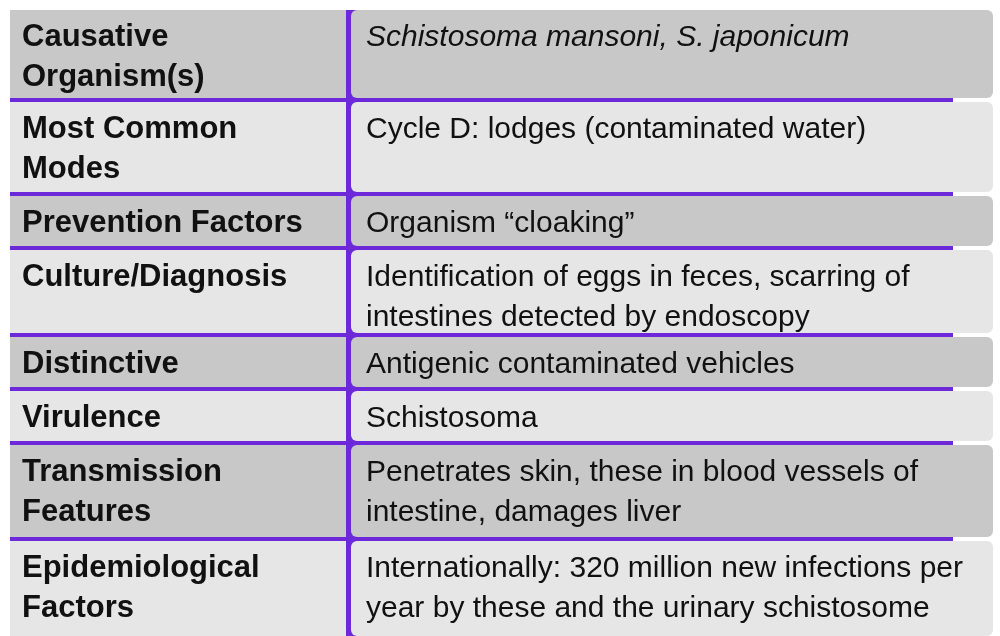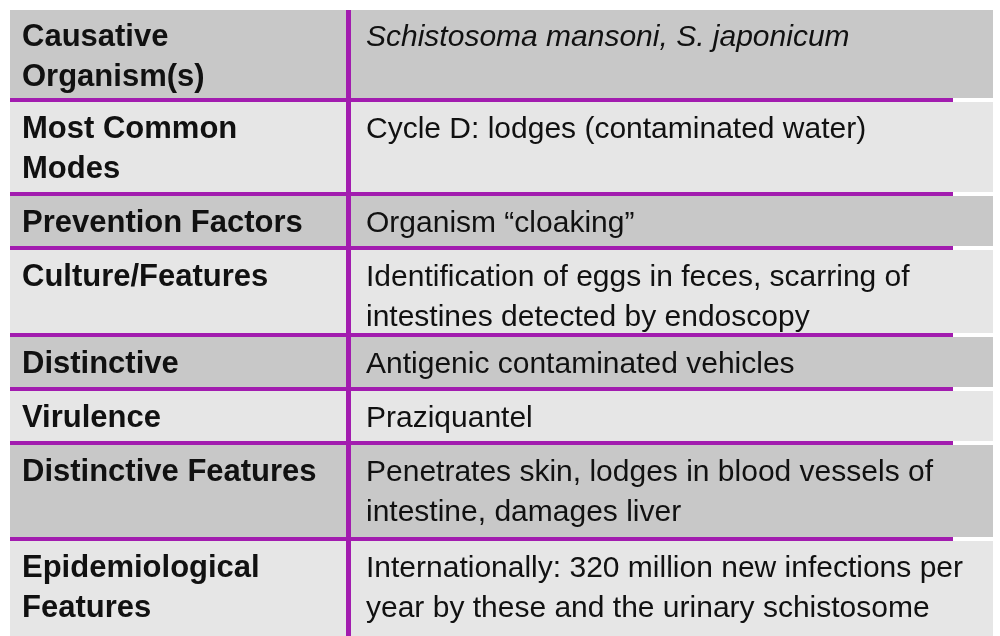--- a/index.html
+++ b/index.html
@@ -17,37 +17,38 @@
   .info-table {
     position: absolute;
     left: 10px;
     top: 10px;
     width: 943px;
     display: grid;
     grid-template-columns: 336px 642px;
     grid-template-rows: 88px 90px 50px 83px 50px 50px 92px 95px;
     column-gap: 5px;
     row-gap: 4px;
-    background: #a21caf;
+    background: #6d28d9;
   }
   .t-row { display: contents; }
   .cell {
     box-sizing: border-box;
     white-space: pre-line;
     font-size: 30px;
     line-height: 40px;
     overflow: hidden;
   }
   .cell.label {
     font-weight: bold;
     font-size: 31px;
     padding: 6px 10px 6px 12px;
   }
   .cell.value {
     padding: 6px 10px 6px 15px;
+    border-radius: 6px;
   }
   .shade-dark  { background: #c8c8c8; }
   .shade-light { background: #e6e6e6; }
   .italic { font-style: italic; }
 </style>
 </head>
 <body>
 
 <div class="info-table">
 
@@ -62,41 +63,41 @@
 of Transmission</div>
     <div class="cell value shade-light">Cycle D: lodges (contaminated water)</div>
   </div>
 
   <div class="t-row">
     <div class="cell label shade-dark">Prevention Factors</div>
     <div class="cell value shade-dark">Organism “cloaking”</div>
   </div>
 
   <div class="t-row">
-    <div class="cell label shade-light">Culture/Features</div>
+    <div class="cell label shade-light">Culture/Diagnosis</div>
     <div class="cell value shade-light">Identification of eggs in feces, scarring of
 intestines detected by endoscopy</div>
   </div>
 
   <div class="t-row">
     <div class="cell label shade-dark">Distinctive</div>
     <div class="cell value shade-dark">Antigenic contaminated vehicles</div>
   </div>
 
   <div class="t-row">
     <div class="cell label shade-light">Virulence</div>
-    <div class="cell value shade-light">Praziquantel</div>
+    <div class="cell value shade-light">Schistosoma</div>
   </div>
 
   <div class="t-row">
-    <div class="cell label shade-dark">Distinctive Features</div>
-    <div class="cell value shade-dark">Penetrates skin, lodges in blood vessels of
+    <div class="cell label shade-dark">Transmission Features</div>
+    <div class="cell value shade-dark">Penetrates skin, these in blood vessels of
 intestine, damages liver</div>
   </div>
 
   <div class="t-row">
     <div class="cell label shade-light">Epidemiological
-Features</div>
+Factors</div>
     <div class="cell value shade-light">Internationally: 320 million new infections per
 year by these and the urinary schistosome</div>
   </div>
 
 </div>
 
 </body></html>

